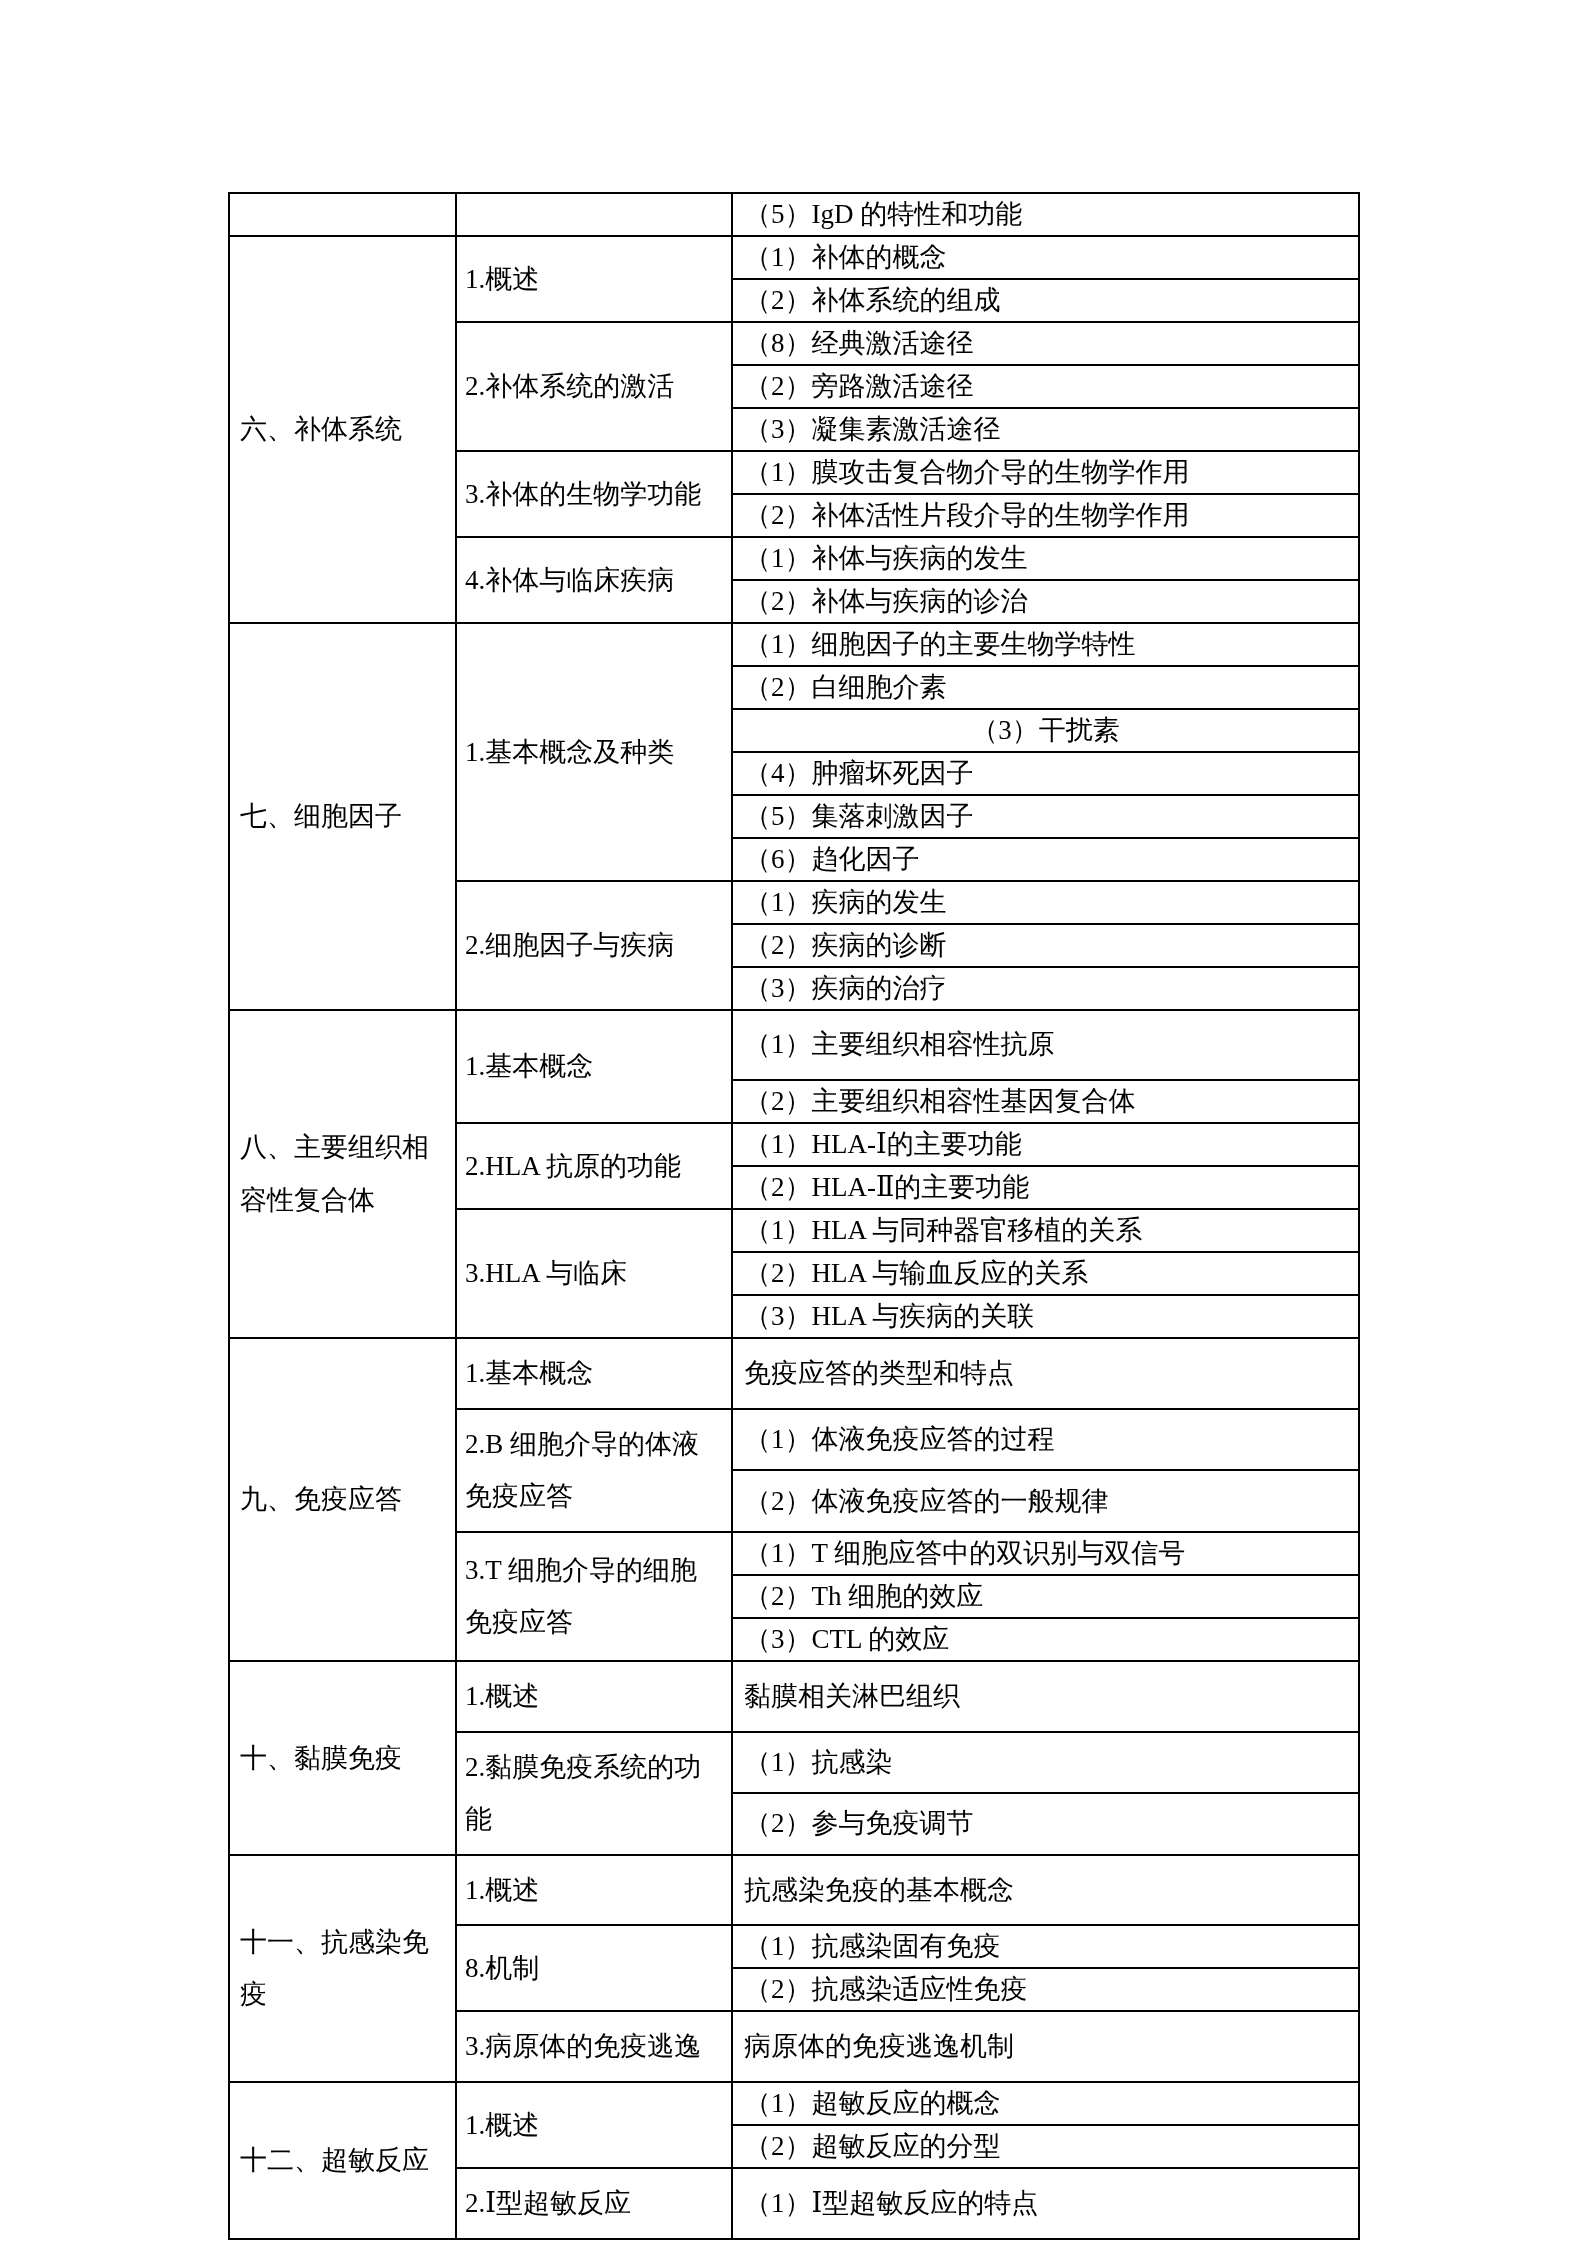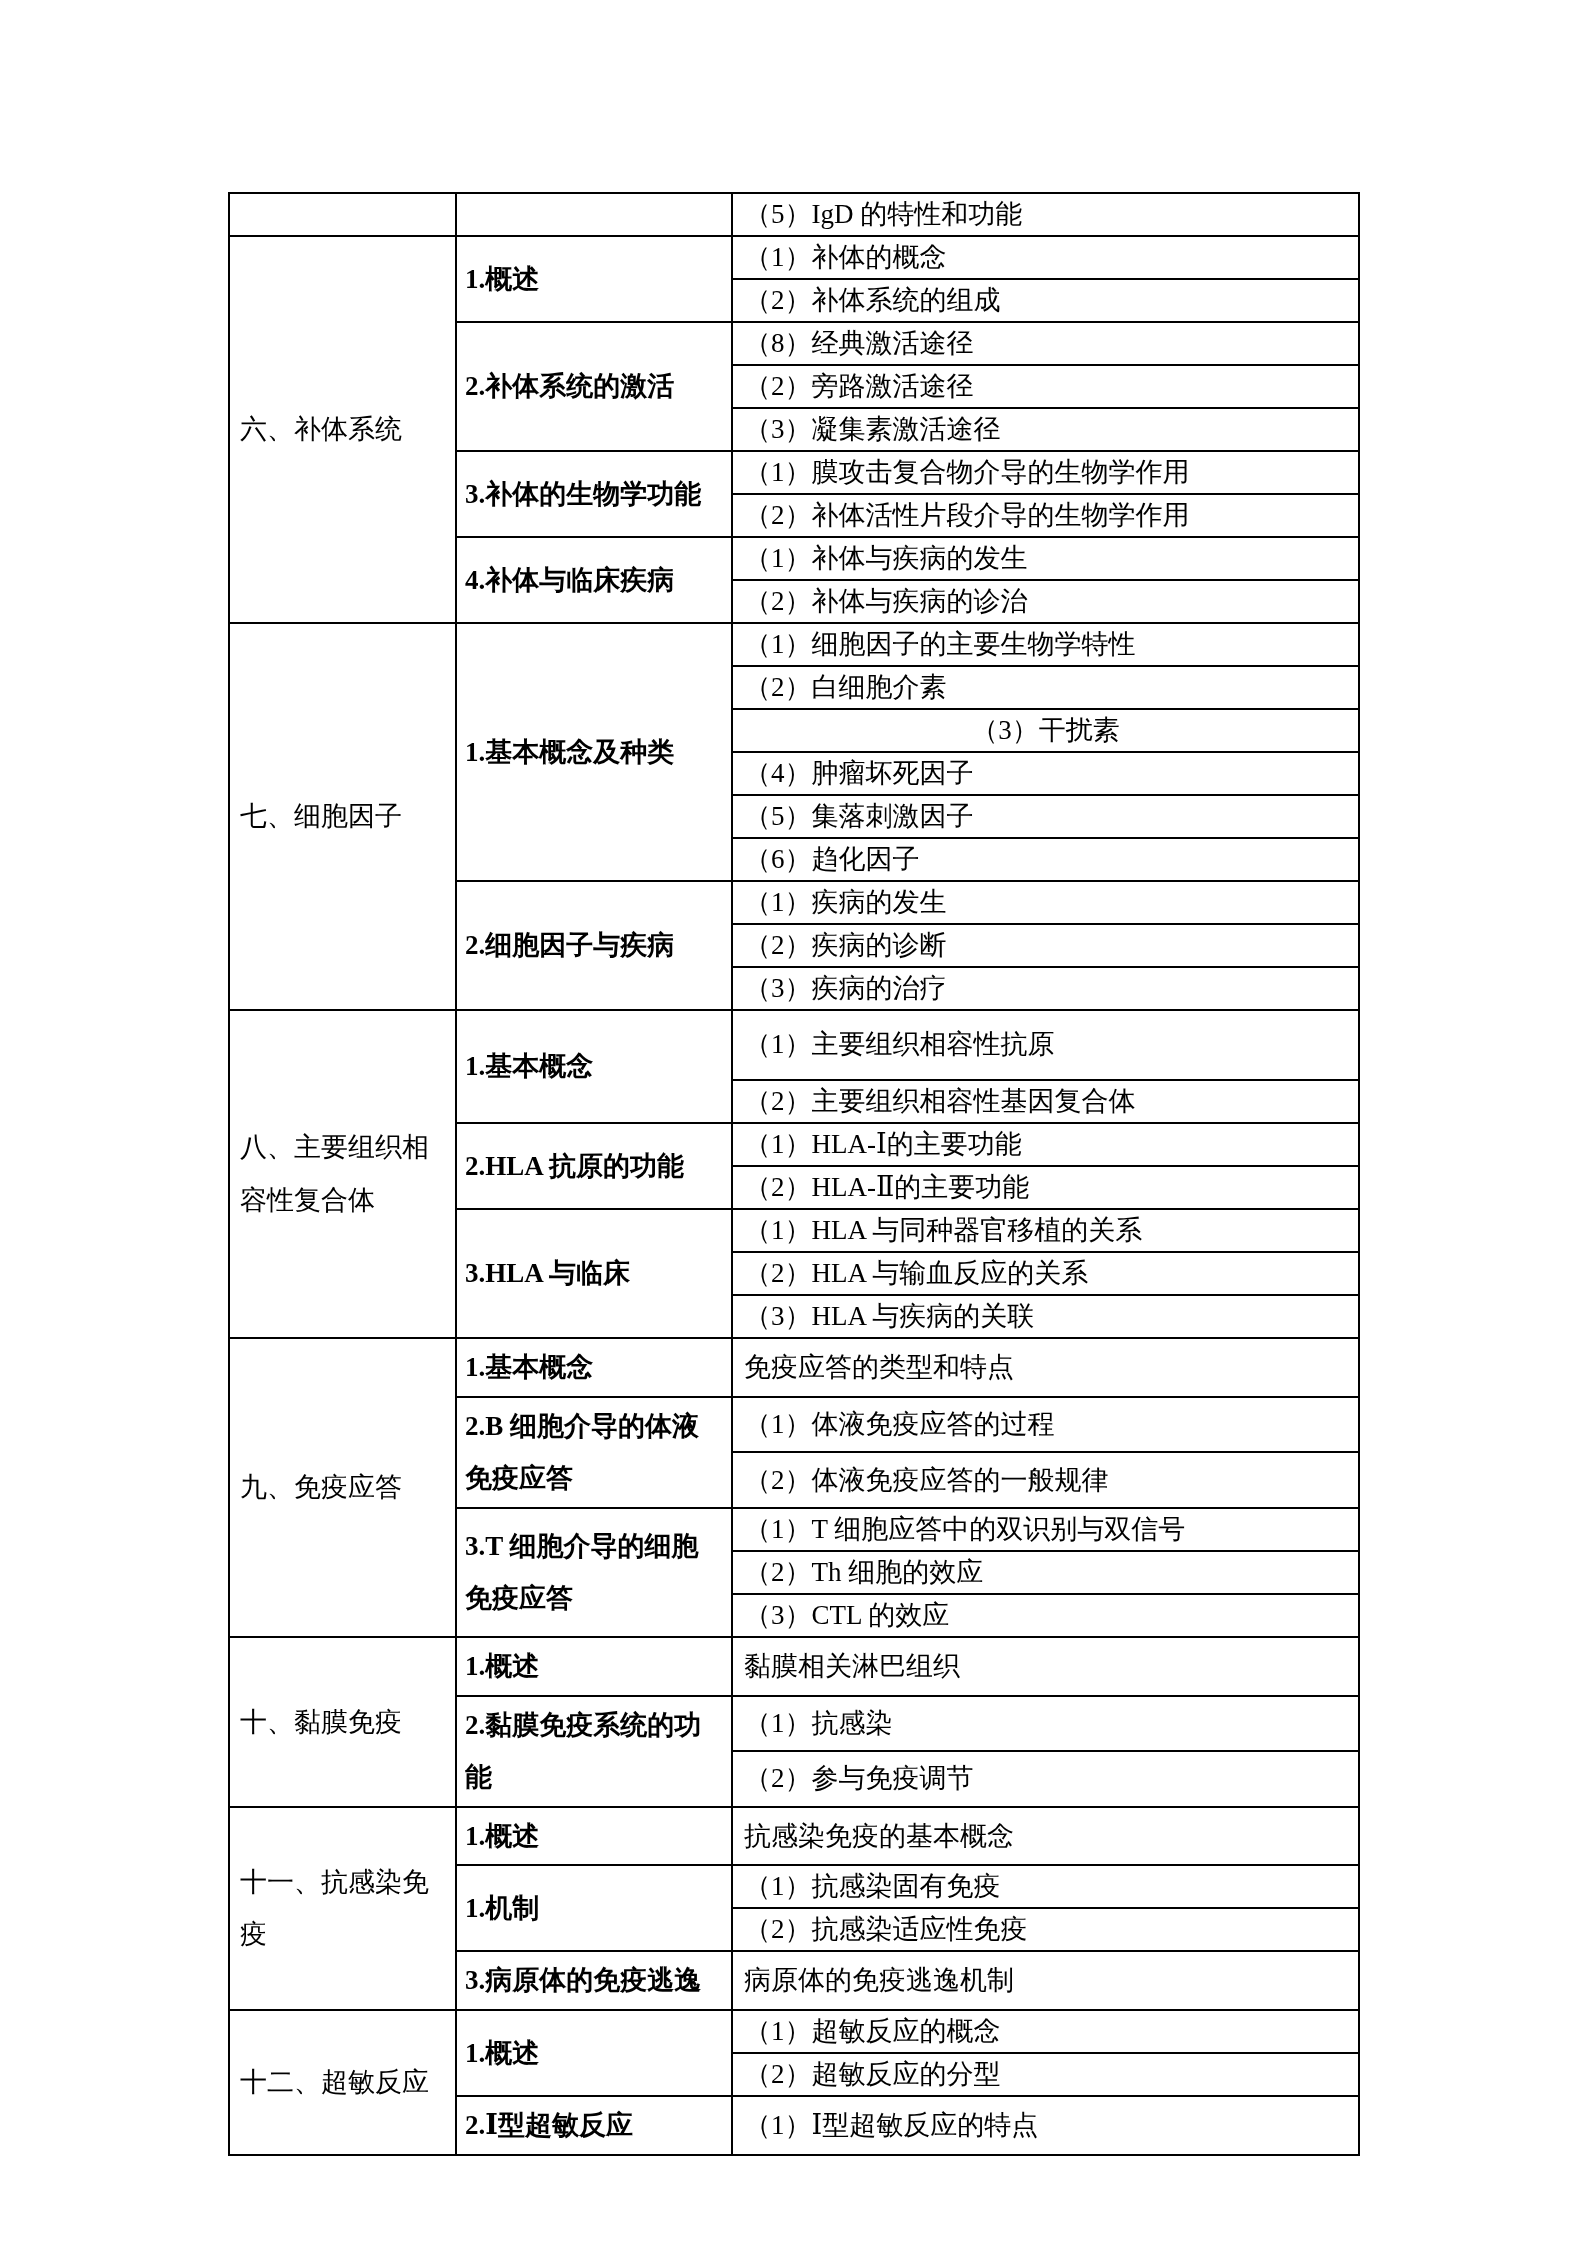--- a/index.html
+++ b/index.html
@@ -32,23 +32,22 @@
     padding: 2px 10px;
     overflow: hidden;
   }
   td.section-cell {
     line-height: 1.95;
     word-break: break-all;
     border-radius: 8px;
   }
   td.topic-cell {
     line-height: 1.95;
-    padding: 2px 8px;
+    padding: 8px 8px;
     word-break: break-all;
-    font-weight: bold;
   }
   td.detail-cell {
     line-height: 1.3;
     white-space: nowrap;
     padding: 2px 11px;
   }
 </style>
 </head>
 <body>
 
@@ -184,21 +183,21 @@
       </tr>
       <tr style="height: 43px;">
         <td class="detail-cell">（2）参与免疫调节</td>
       </tr>
       <tr style="height: 43px;">
         <td class="section-cell" rowspan="4">十一、抗感染免疫</td>
         <td class="topic-cell" rowspan="1">1.概述</td>
         <td class="detail-cell">抗感染免疫的基本概念</td>
       </tr>
       <tr style="height: 43px;">
-        <td class="topic-cell" rowspan="2">1.机制</td>
+        <td class="topic-cell" rowspan="2">8.机制</td>
         <td class="detail-cell">（1）抗感染固有免疫</td>
       </tr>
       <tr style="height: 43px;">
         <td class="detail-cell">（2）抗感染适应性免疫</td>
       </tr>
       <tr style="height: 43px;">
         <td class="topic-cell" rowspan="1">3.病原体的免疫逃逸</td>
         <td class="detail-cell">病原体的免疫逃逸机制</td>
       </tr>
       <tr style="height: 43px;">

